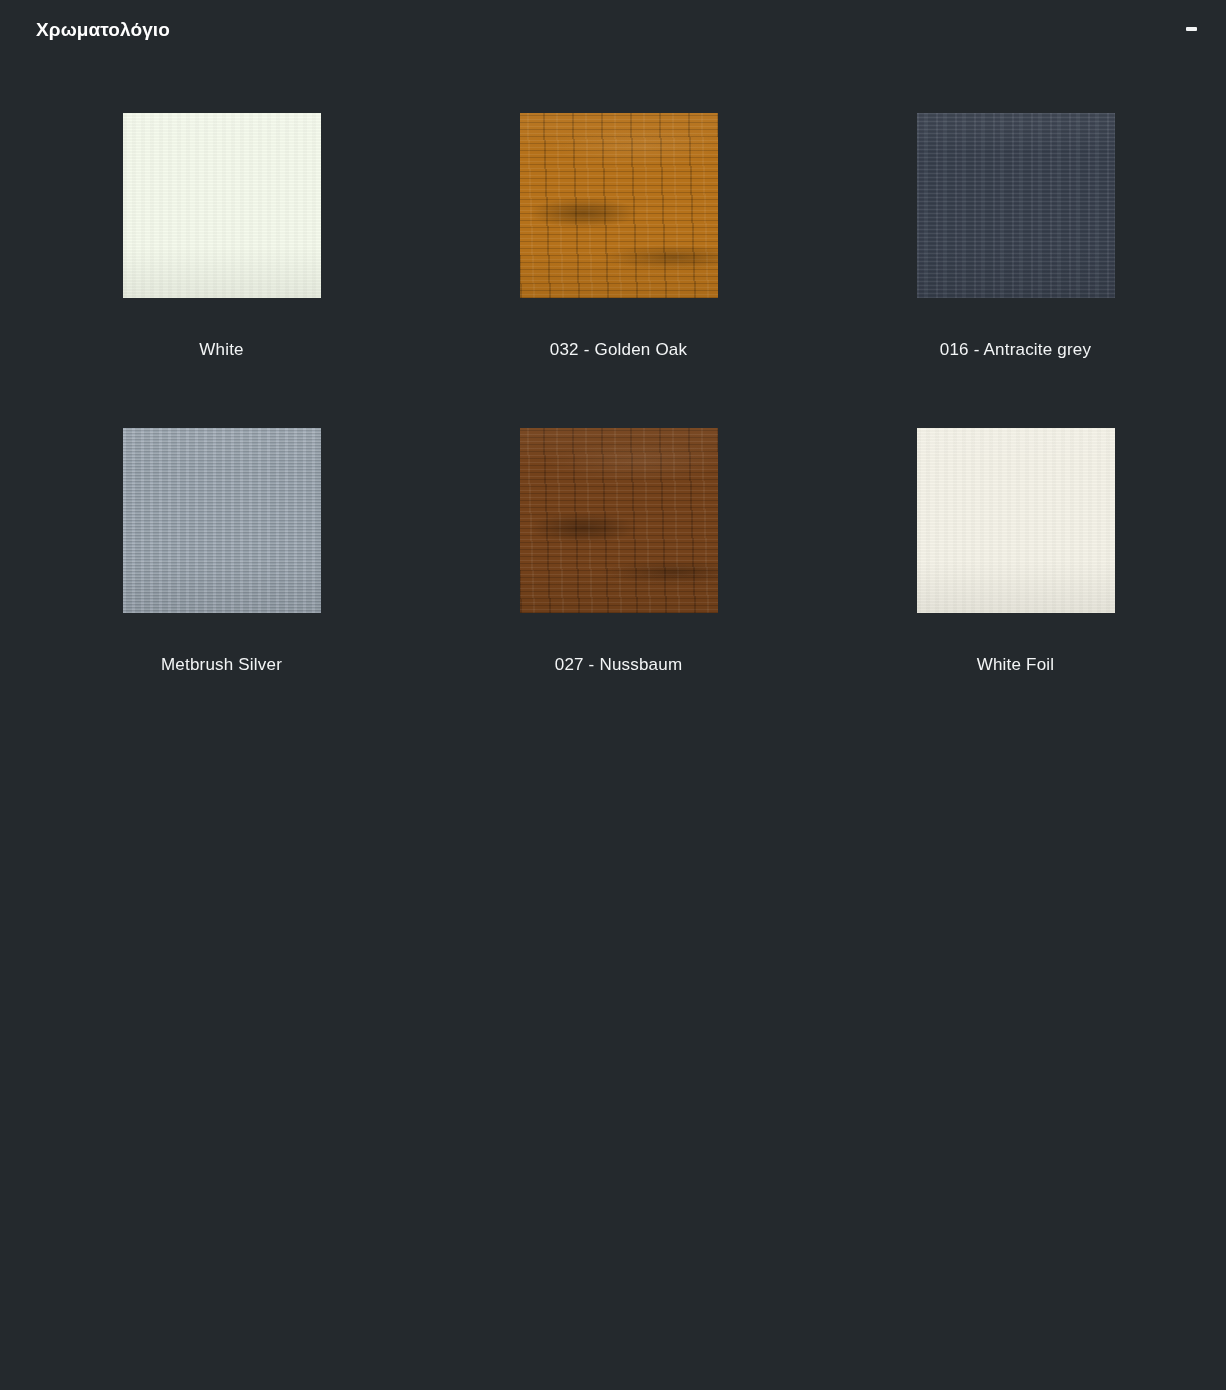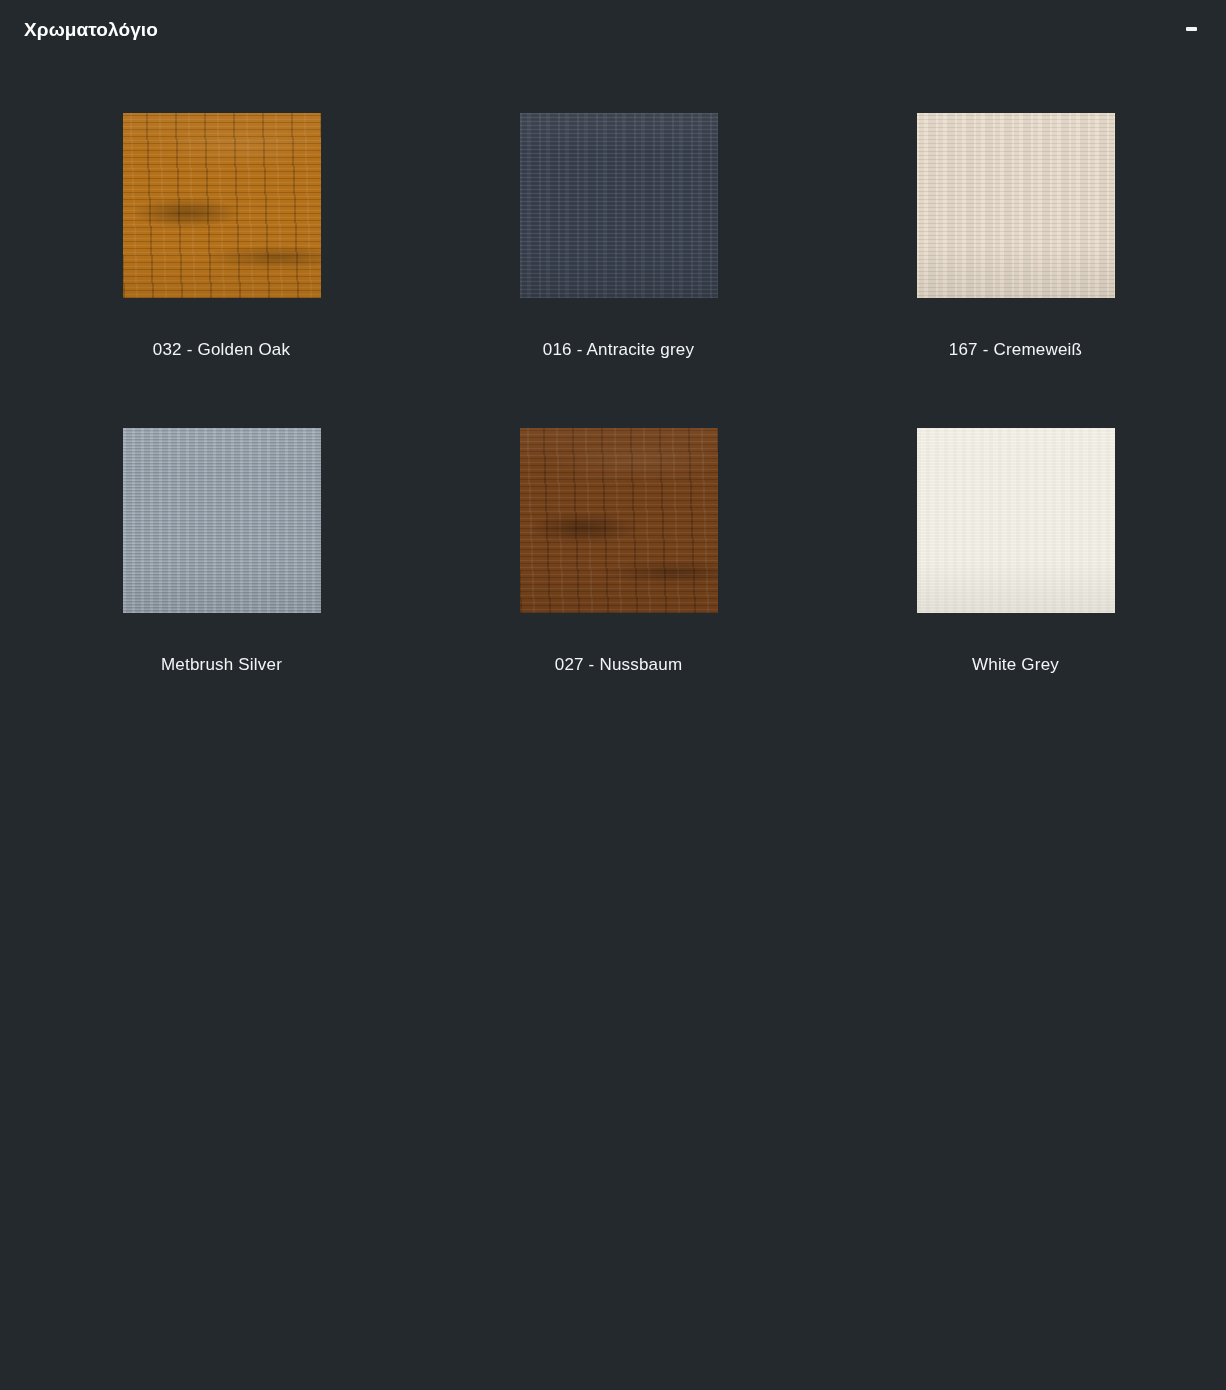--- a/index.html
+++ b/index.html
@@ -12,21 +12,21 @@
     height: 1390px;
     overflow: hidden;
     font-family: "Liberation Sans", sans-serif;
     -webkit-font-smoothing: antialiased;
   }
 
   
   .titlebar {
     position: relative;
     height: 68px;
-    padding: 0 24px;
+    padding: 0 36px;
     display: flex;
     align-items: flex-start;
   }
   .panel-title {
     margin-top: 20px;
     font-size: 19px;
     font-weight: 700;
     color: #ffffff;
     letter-spacing: 0.1px;
     line-height: 1;
@@ -194,54 +194,54 @@
 
 <div class="titlebar">
   <div class="panel-title">Χρωματολόγιο</div>
   <div class="minimize-button">
     <span class="dash"></span>
   </div>
 </div>
 
 <div class="swatch-grid">
     <div class="swatch-cell">
+      <div class="swatch-chip" style="background: rgb(245, 250, 236);">
+        <div class="tex grain-smooth"></div>
+        <div class="shade"></div>
+      </div>
+      <div class="swatch-label">White</div>
+    </div>
+    <div class="swatch-cell">
       <div class="swatch-chip" style="background: rgb(181, 113, 26);">
         <div class="tex grain-wood"></div>
         <div class="shade"></div>
       </div>
       <div class="swatch-label">032 - Golden Oak</div>
     </div>
     <div class="swatch-cell">
       <div class="swatch-chip" style="background: rgb(58, 66, 80);">
         <div class="tex grain-fine"></div>
         <div class="shade"></div>
       </div>
       <div class="swatch-label">016 - Antracite grey</div>
     </div>
     <div class="swatch-cell">
-      <div class="swatch-chip" style="background: rgb(234, 222, 205);">
-        <div class="tex grain-fine"></div>
-        <div class="shade"></div>
-      </div>
-      <div class="swatch-label">167 - Cremeweiß</div>
-    </div>
-    <div class="swatch-cell">
       <div class="swatch-chip" style="background: rgb(154, 165, 176);">
         <div class="tex grain-brushed"></div>
         <div class="shade"></div>
       </div>
       <div class="swatch-label">Metbrush Silver</div>
     </div>
     <div class="swatch-cell">
       <div class="swatch-chip" style="background: rgb(115, 65, 26);">
         <div class="tex grain-wood"></div>
         <div class="shade"></div>
       </div>
       <div class="swatch-label">027 - Nussbaum</div>
     </div>
     <div class="swatch-cell">
       <div class="swatch-chip" style="background: rgb(245, 243, 232);">
         <div class="tex grain-smooth"></div>
         <div class="shade"></div>
       </div>
-      <div class="swatch-label">White Grey</div>
+      <div class="swatch-label">White Foil</div>
     </div>
   </div>
 
 </body></html>

